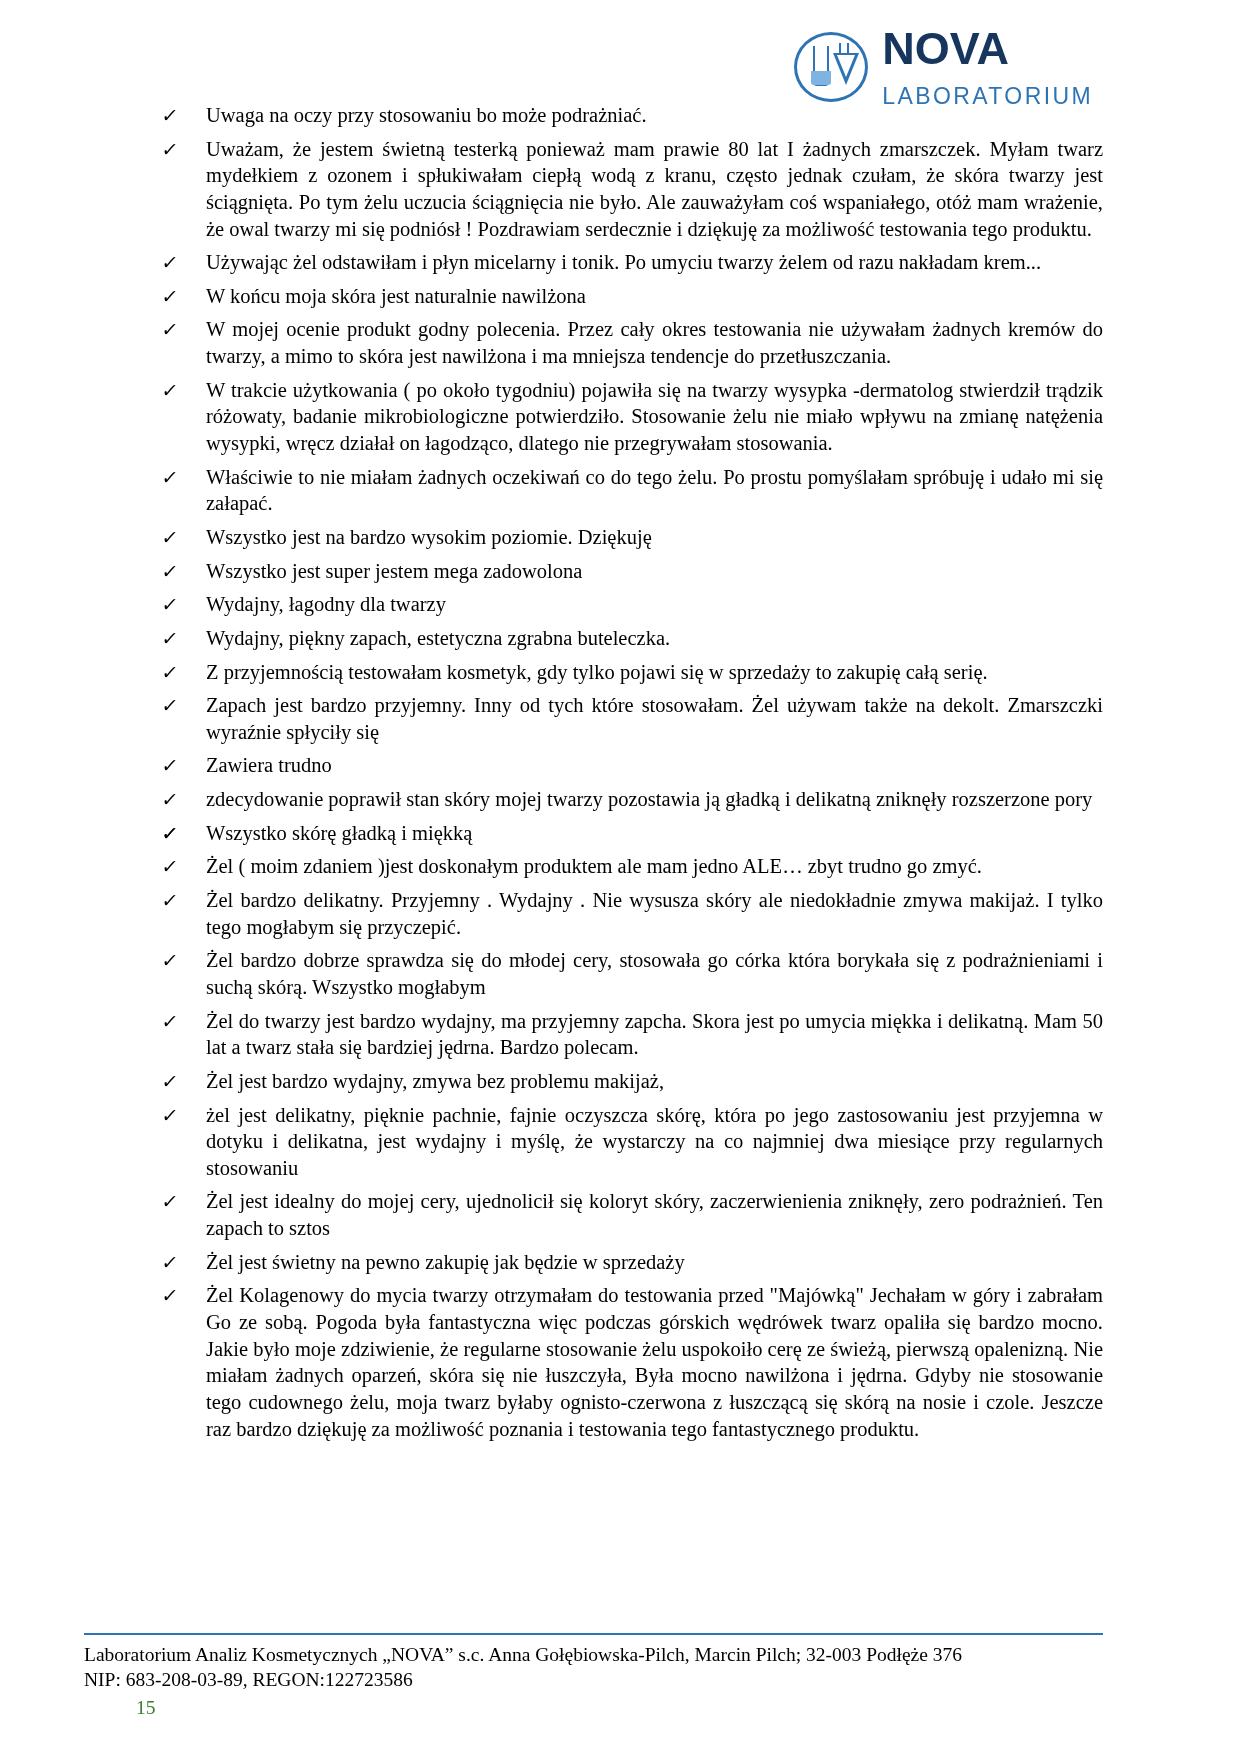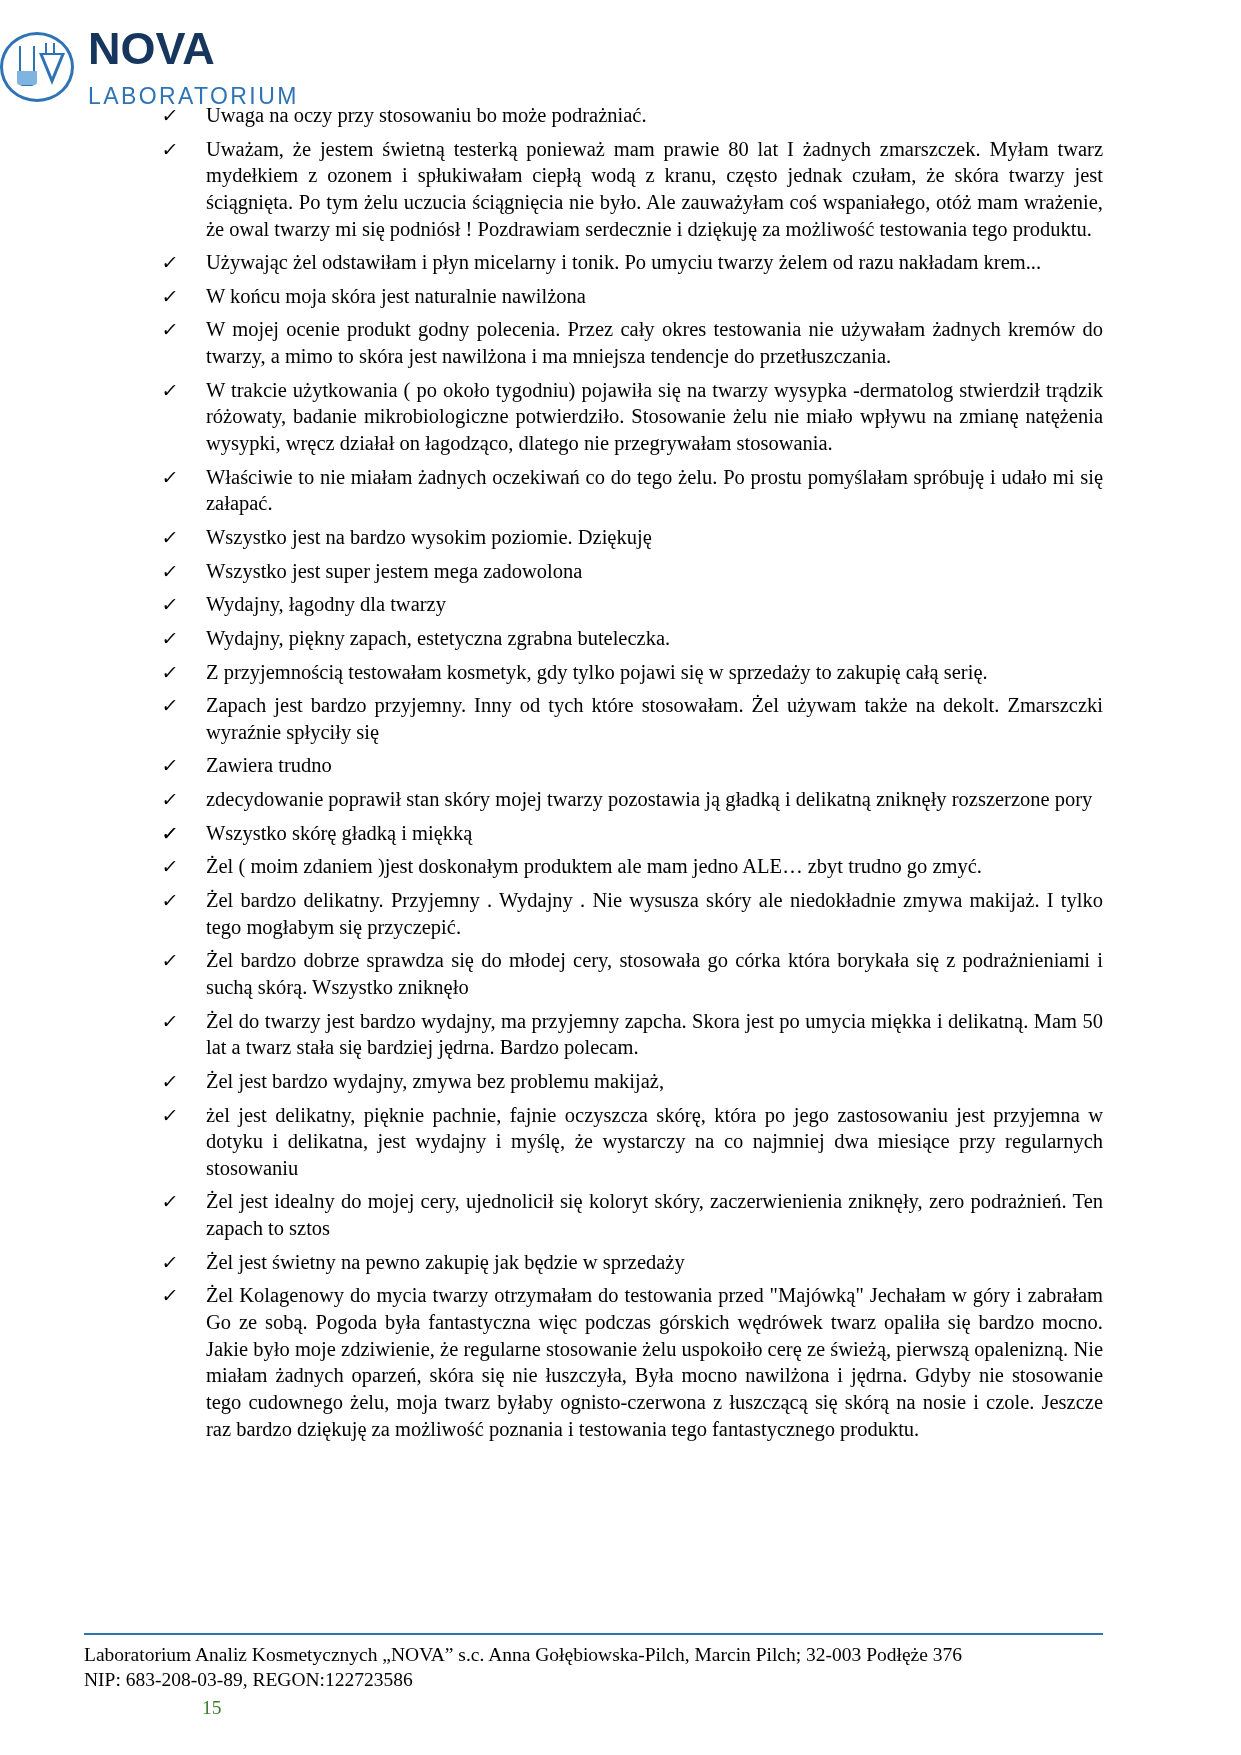--- a/index.html
+++ b/index.html
@@ -18,21 +18,21 @@
     position: relative;
     width: 1241px;
     min-height: 1755px;
     box-sizing: border-box;
     padding: 0;
   }
 
   
   .header {
     display: flex;
-    justify-content: flex-start;
+    justify-content: flex-end;
     align-items: center;
     padding: 38px 148px 0 0;
     height: 96px;
     box-sizing: border-box;
   }
   .logo {
     display: flex;
     align-items: center;
     gap: 14px;
   }
@@ -153,21 +153,21 @@
   .footer-rule {
     border-top: 2.5px solid #2E74B5;
     margin-bottom: 7px;
   }
   .footer-line {
     font-size: 19.5px;
     line-height: 1.32;
   }
   .page-number {
     margin-top: 4px;
-    margin-left: 118px;
+    margin-left: 52px;
     font-size: 19.5px;
     color: #3d7a2e;
   }
 </style>
 </head>
 <body>
 
 <div class="page">
 
   <div class="header">
@@ -198,21 +198,21 @@
       <li><span class="tick">✓</span><span>Wydajny, łagodny dla twarzy</span></li>
       <li><span class="tick">✓</span><span>Wydajny, piękny zapach, estetyczna zgrabna buteleczka.</span></li>
       <li><span class="tick">✓</span><span>Z przyjemnością testowałam kosmetyk, gdy tylko pojawi się w sprzedaży to zakupię całą serię.</span></li>
       <li><span class="tick">✓</span><span>Zapach jest bardzo przyjemny. Inny od tych które stosowałam.  Żel używam także na dekolt. Zmarszczki wyraźnie spłyciły się</span></li>
       <li><span class="tick">✓</span><span>Zawiera trudno</span></li>
       <li><span class="tick">✓</span><span>zdecydowanie poprawił stan skóry mojej twarzy pozostawia ją gładką i delikatną zniknęły rozszerzone pory</span></li>
       <li><span class="tick">✓</span></li>
       <li><span class="tick">✓</span><span>Wszystko skórę gładką i miękką</span></li>
       <li><span class="tick">✓</span><span>Żel ( moim zdaniem )jest doskonałym produktem ale mam jedno ALE… zbyt trudno go zmyć.</span></li>
       <li><span class="tick">✓</span><span>Żel bardzo delikatny. Przyjemny . Wydajny . Nie wysusza skóry ale niedokładnie zmywa makijaż. I tylko tego mogłabym się przyczepić.</span></li>
-      <li><span class="tick">✓</span><span>Żel bardzo dobrze sprawdza się do młodej cery, stosowała go córka która borykała się z podrażnieniami i suchą skórą. Wszystko zniknęło</span></li>
+      <li><span class="tick">✓</span><span>Żel bardzo dobrze sprawdza się do młodej cery, stosowała go córka która borykała się z podrażnieniami i suchą skórą. Wszystko mogłabym</span></li>
       <li><span class="tick">✓</span><span>Żel do twarzy jest bardzo wydajny, ma przyjemny zapcha. Skora jest po umycia miękka i delikatną. Mam 50 lat a twarz stała się bardziej jędrna. Bardzo polecam.</span></li>
       <li><span class="tick">✓</span><span>Żel jest bardzo wydajny, zmywa bez problemu makijaż,</span></li>
       <li><span class="tick">✓</span><span>żel jest delikatny, pięknie pachnie, fajnie oczyszcza skórę, która po jego zastosowaniu jest przyjemna w dotyku i delikatna, jest wydajny i myślę, że wystarczy na co najmniej dwa miesiące przy regularnych stosowaniu</span></li>
       <li><span class="tick">✓</span><span>Żel jest idealny do mojej cery, ujednolicił się koloryt skóry, zaczerwienienia zniknęły, zero podrażnień. Ten zapach to sztos</span></li>
       <li><span class="tick">✓</span><span>Żel jest świetny na pewno zakupię jak będzie w sprzedaży</span></li>
       <li><span class="tick">✓</span><span>Żel Kolagenowy do mycia twarzy otrzymałam do testowania przed "Majówką" Jechałam w góry i zabrałam Go ze sobą. Pogoda była fantastyczna więc podczas górskich wędrówek twarz opaliła się bardzo mocno. Jakie było moje zdziwienie, że regularne stosowanie żelu uspokoiło cerę ze świeżą, pierwszą opalenizną. Nie miałam żadnych oparzeń, skóra się nie łuszczyła, Była mocno nawilżona i jędrna. Gdyby nie stosowanie tego cudownego żelu, moja twarz byłaby ognisto-czerwona z łuszczącą się skórą na nosie i czole. Jeszcze raz bardzo dziękuję za możliwość poznania i testowania tego fantastycznego produktu.</span></li>
     </ul>
   </div>
 
   <div class="footer">

